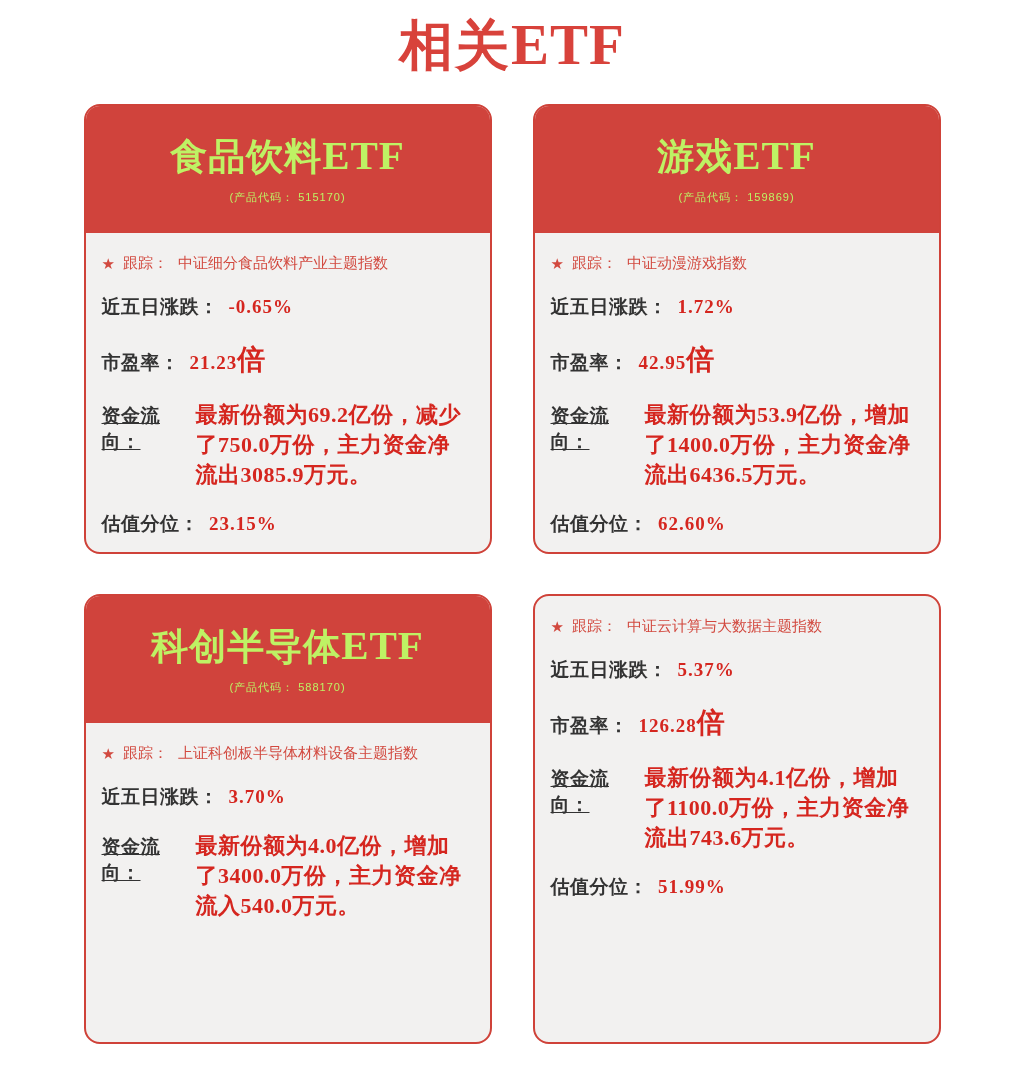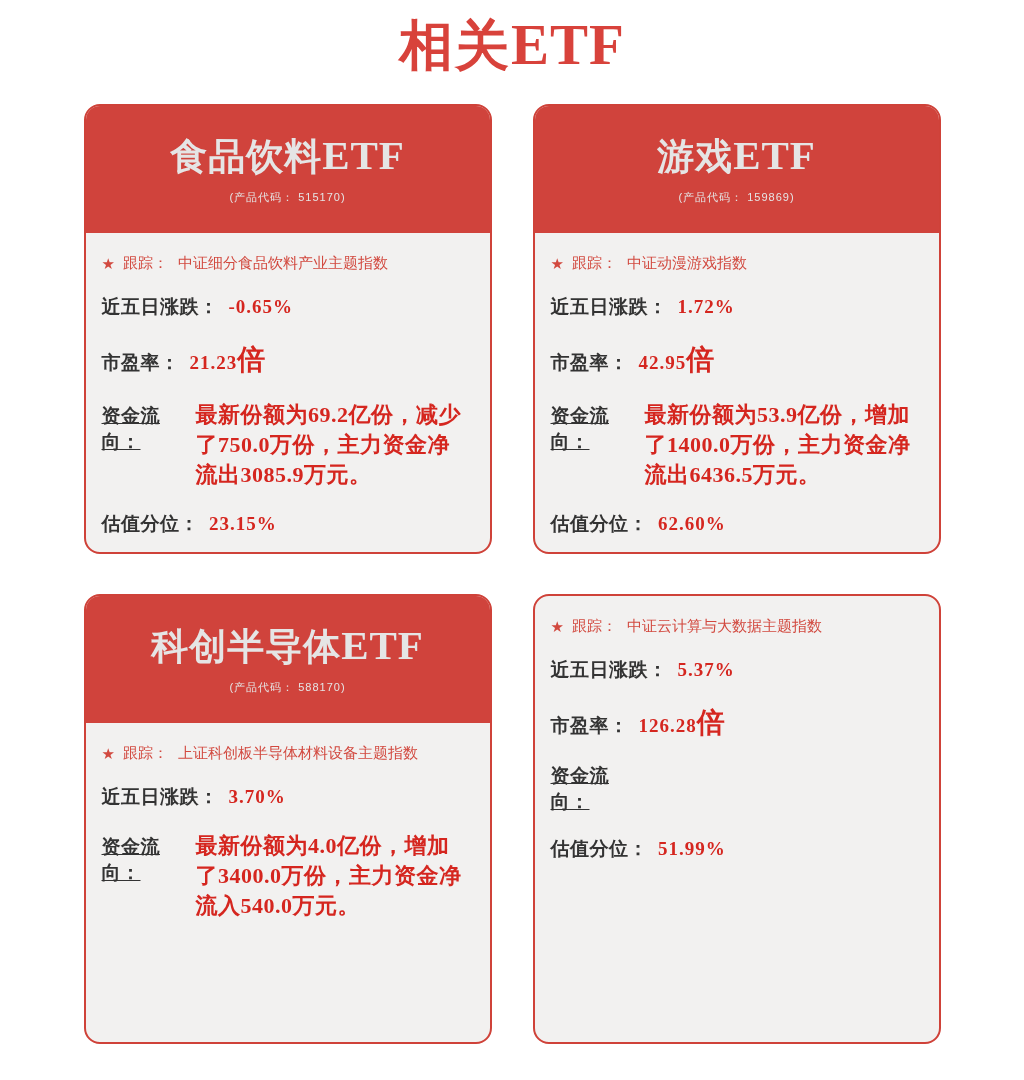--- a/index.html
+++ b/index.html
@@ -23,21 +23,21 @@
     margin-top:26px;
   }
   .card{
     height:450px;box-sizing:border-box;
     border:2px solid #cf4239;border-radius:16px;
     background:#f2f1f0;overflow:hidden;
   }
   .card-header{
     background:#d0433c;height:127px;
     display:flex;flex-direction:column;align-items:center;justify-content:center;
-    color:#e5e5e5;
+    color:#bef264;
   }
   .card-name{font-size:37px;font-weight:bold;letter-spacing:1px;line-height:1;}
   .card-name .en{
     font-family:"Liberation Serif","DejaVu Serif",serif;
     font-size:41px;
   }
   .card-code{font-size:11px;margin-top:14px;font-weight:normal;letter-spacing:1px;}
   .card-body{padding:18px 18px 0 16px;}
   .track-row{
     display:flex;align-items:center;
@@ -170,20 +170,21 @@
       <div class="info-row">
         <span class="lbl">近五日涨跌：</span>
         <span class="val serif-val">5.37%</span>
       </div>
       <div class="info-row">
         <span class="lbl">市盈率：</span>
         <span class="val"><span class="serif-val">126.28</span><span class="pe-unit">倍</span></span>
       </div>
       <div class="info-row flow-row">
         <span class="lbl">资金流向：</span>
+        <span class="val flow-val">最新份额为4.1亿份，增加了1100.0万份，主力资金净流出743.6万元。</span>
       </div>
       <div class="info-row">
         <span class="lbl">估值分位：</span>
         <span class="val serif-val">51.99%</span>
       </div>
     </div>
   </div>
 
 </div>
 

